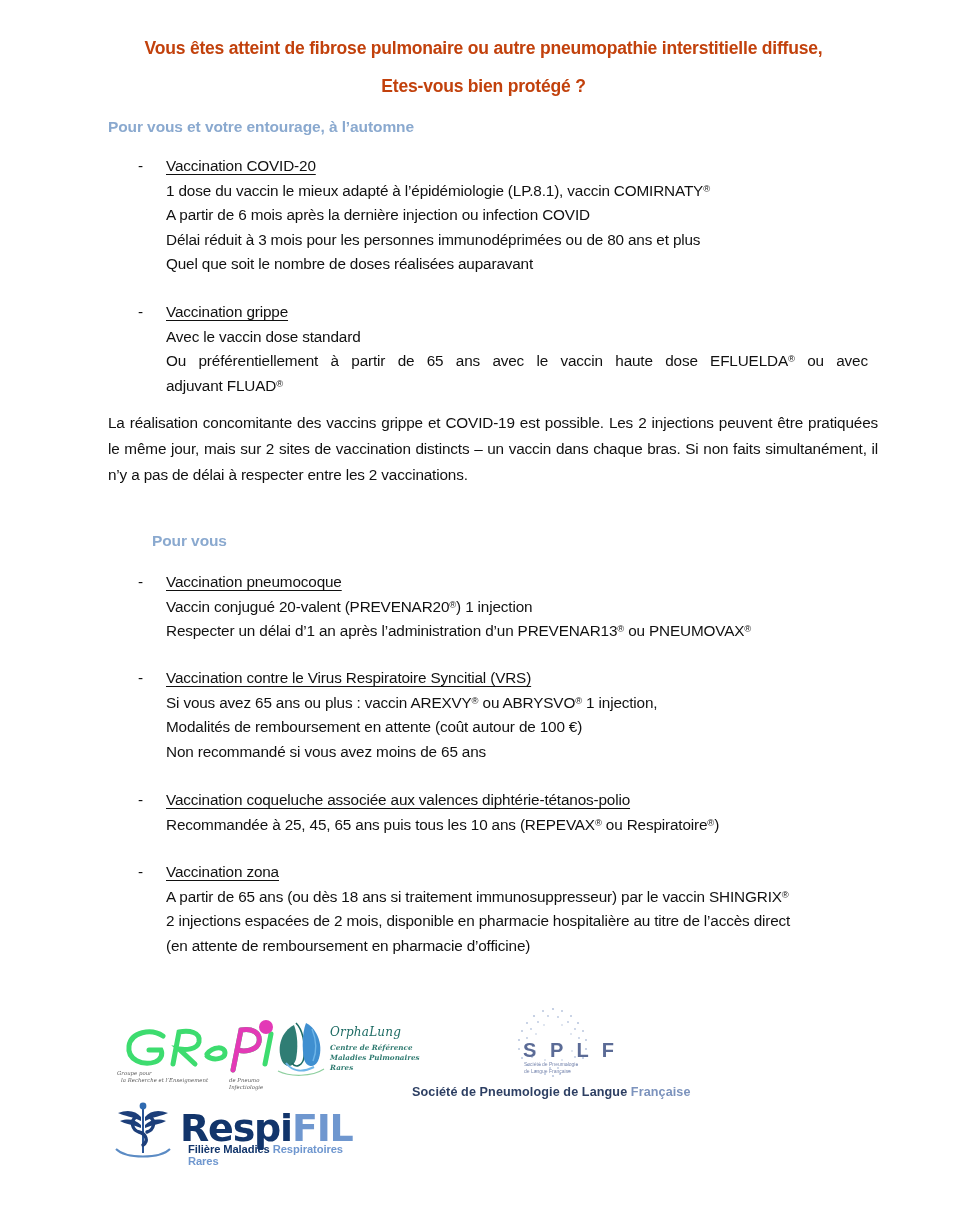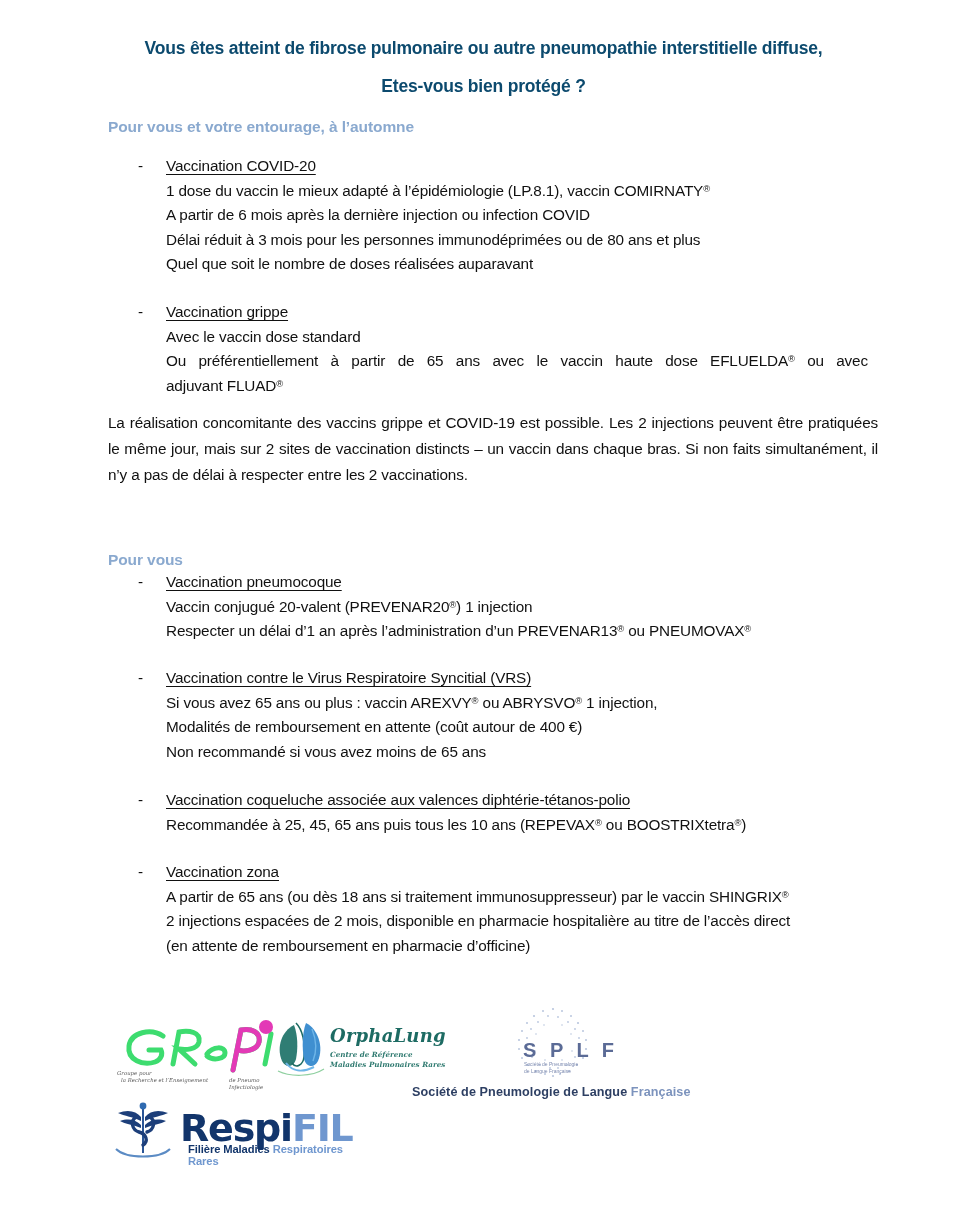--- a/index.html
+++ b/index.html
@@ -23,21 +23,21 @@
 
   
   .doc-title {
     position: absolute;
     left: 0;
     right: 0;
     text-align: center;
     font-weight: bold;
     font-size: 17.5px;
     letter-spacing: -0.2px;
-    color: #0c4a6e;
+    color: #c2410c;
   }
   .doc-title.line1 { top: 38px; }
   .doc-title.line2 { top: 76px; }
 
   
   .section-heading {
     position: absolute;
     left: 108px;
     font-weight: bold;
     font-size: 15.5px;
@@ -120,22 +120,22 @@
 
   
   .logo-orpha { left: 272px; top: 22px; width: 165px; height: 72px; }
   .orpha-text {
     position: absolute;
     left: 58px; top: 8px;
   }
   .orpha-name {
     font-family: "DejaVu Serif", serif;
     font-style: italic;
-    font-weight: bold;
-    font-size: 18px;
+    font-weight: normal;
+    font-size: 12px;
     color: #1d6b63;
     letter-spacing: 0.2px;
   }
   .orpha-sub {
     margin-top: 4px;
     font-family: "DejaVu Serif", serif;
     font-style: italic;
     font-weight: bold;
     font-size: 7.2px;
     color: #2f7a70;
@@ -227,46 +227,46 @@
       <span class="dash">-</span>
       <span class="bullet-line bullet-head">Vaccination grippe</span>
       <span class="bullet-line">Avec le vaccin dose standard</span>
       <span class="bullet-line justify-full"><span>Ou préférentiellement à partir de 65 ans avec le vaccin haute dose EFLUELDA</span><sup class="reg">®</sup><span> ou avec</span></span>
       <span class="bullet-line"><span>adjuvant FLUAD</span><sup class="reg">®</sup></span>
     </div>
   </div>
 
   <div class="paragraph" style="top:410px;">La réalisation concomitante des vaccins grippe et COVID-19 est possible. Les 2 injections peuvent être pratiquées le même jour, mais sur 2 sites de vaccination distincts – un vaccin dans chaque bras. Si non faits simultanément, il n’y a pas de délai à respecter entre les 2 vaccinations.</div>
 
-  <div class="section-heading" style="top:551px;">Pour vous</div>
+  <div class="section-heading" style="top:532px;margin-left:44px;">Pour vous</div>
 
   <div class="bullet-block" style="top:570px;">
     <div class="bullet-row">
       <span class="dash">-</span>
       <span class="bullet-line bullet-head">Vaccination pneumocoque</span>
       <span class="bullet-line"><span>Vaccin conjugué 20-valent (PREVENAR20</span><sup class="reg">®</sup><span>) 1 injection</span></span>
       <span class="bullet-line"><span>Respecter un délai d’1 an après l’administration d’un PREVENAR13</span><sup class="reg">®</sup><span> ou PNEUMOVAX</span><sup class="reg">®</sup></span>
     </div>
   </div>
 
   <div class="bullet-block" style="top:666px;">
     <div class="bullet-row">
       <span class="dash">-</span>
       <span class="bullet-line bullet-head">Vaccination contre le Virus Respiratoire Syncitial (VRS)</span>
       <span class="bullet-line"><span>Si vous avez 65 ans ou plus : vaccin AREXVY</span><sup class="reg">®</sup><span> ou ABRYSVO</span><sup class="reg">®</sup><span> 1 injection,</span></span>
-      <span class="bullet-line">Modalités de remboursement en attente (coût autour de 400 €)</span>
+      <span class="bullet-line">Modalités de remboursement en attente (coût autour de 100 €)</span>
       <span class="bullet-line">Non recommandé si vous avez moins de 65 ans</span>
     </div>
   </div>
 
   <div class="bullet-block" style="top:788px;">
     <div class="bullet-row">
       <span class="dash">-</span>
       <span class="bullet-line bullet-head">Vaccination coqueluche associée aux valences diphtérie-tétanos-polio</span>
-      <span class="bullet-line"><span>Recommandée à 25, 45, 65 ans puis tous les 10 ans (REPEVAX</span><sup class="reg">®</sup><span> ou BOOSTRIXtetra</span><sup class="reg">®</sup><span>)</span></span>
+      <span class="bullet-line"><span>Recommandée à 25, 45, 65 ans puis tous les 10 ans (REPEVAX</span><sup class="reg">®</sup><span> ou Respiratoire</span><sup class="reg">®</sup><span>)</span></span>
     </div>
   </div>
 
   <div class="bullet-block" style="top:860px;">
     <div class="bullet-row">
       <span class="dash">-</span>
       <span class="bullet-line bullet-head">Vaccination zona</span>
       <span class="bullet-line"><span>A partir de 65 ans (ou dès 18 ans si traitement immunosuppresseur) par le vaccin SHINGRIX</span><sup class="reg">®</sup></span>
       <span class="bullet-line">2 injections espacées de 2 mois, disponible en pharmacie hospitalière au titre de l’accès direct</span>
       <span class="bullet-line">(en attente de remboursement en pharmacie d’officine)</span>

